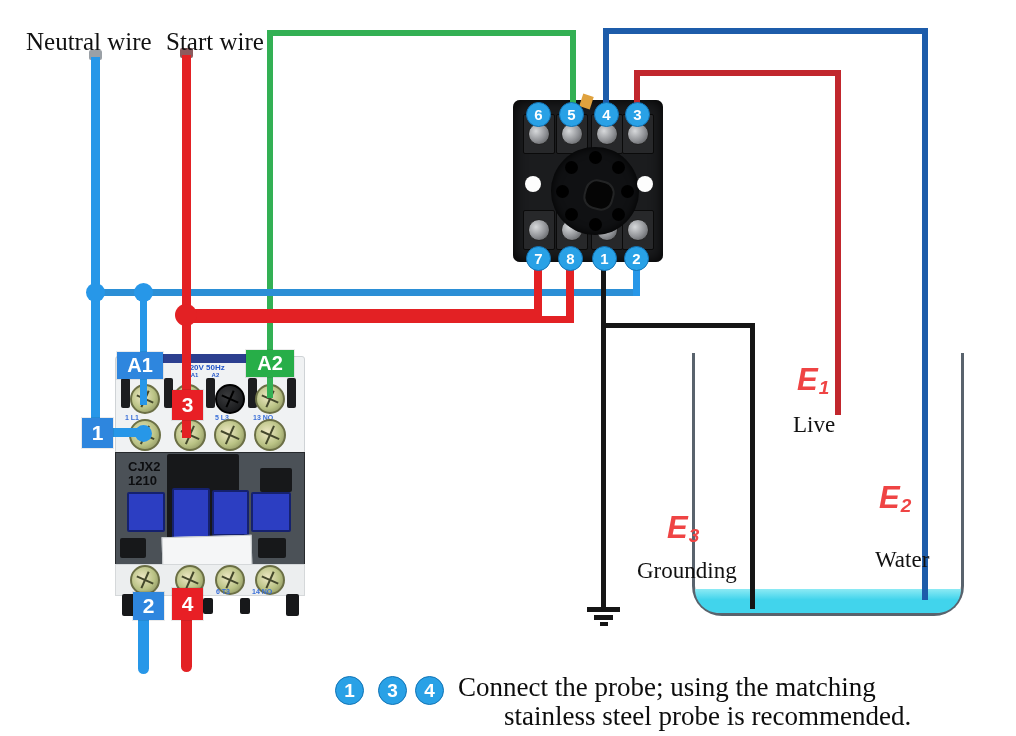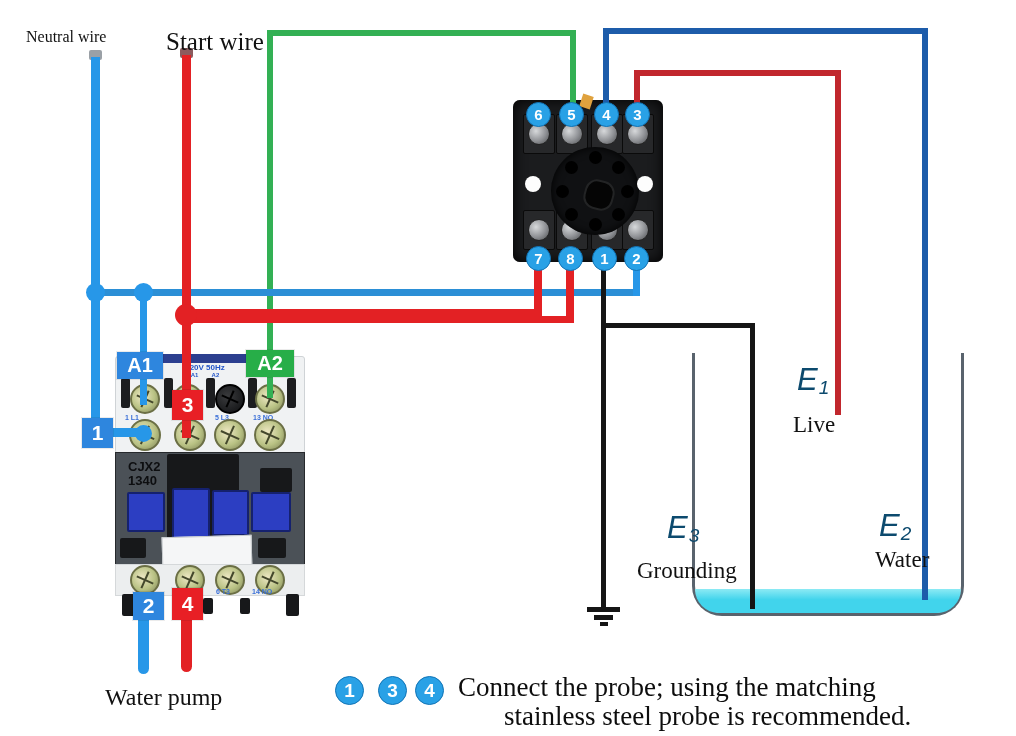--- a/index.html
+++ b/index.html
@@ -4,21 +4,21 @@
 <style>
   html,body{margin:0;padding:0;background:#fff;}
   #stage{position:relative;width:1016px;height:736px;background:#ffffff;overflow:hidden;
          font-family:"Liberation Serif", serif;}
   .abs{position:absolute;}
   .wire{position:absolute;}
   .dot{position:absolute;border-radius:50%;}
   .cap{position:absolute;border-radius:2px;}
   
   .cap-text{position:absolute;color:#111;font-size:24px;white-space:nowrap;}
-  .elabel{position:absolute;color:#0c4a6e;font-weight:normal;font-style:italic;
+  .elabel{position:absolute;color:#ef4444;font-weight:bold;font-style:italic;
           font-family:"Liberation Sans",sans-serif;font-size:31px;white-space:nowrap;}
   .elabel .esub{font-size:19px;position:relative;top:4px;left:1px;}
   
   #socket{position:absolute;left:513px;top:100px;width:150px;height:162px;
           background:#1b1c1e;border-radius:7px;box-shadow:inset 0 0 14px #000;}
   .sock-block{position:absolute;width:30px;height:38px;background:#27282a;border:1px solid #0a0a0a;border-radius:2px;}
   .sock-screw{position:absolute;width:20px;height:20px;border-radius:50%;
               background:radial-gradient(circle at 35% 35%, #d7d9db, #8e9china 60%, #4a4c4e);
               background:radial-gradient(circle at 35% 35%, #d7d9db, #8e9094 55%, #4a4c4e);
               border:1px solid #222;}
@@ -88,21 +88,21 @@
     <div class="screw" style="left:141px;top:69px;width:28px;height:28px;"></div>
 
     <div class="abs" style="left:2px;top:102px;width:188px;height:116px;background:#4b5157;border:1px solid #26292c;"></div>
     <div class="blk" style="left:54px;top:104px;width:72px;height:98px;"></div>
     <div class="blk" style="left:147px;top:118px;width:32px;height:24px;"></div>
     <div class="blk" style="left:7px;top:188px;width:26px;height:20px;"></div>
     <div class="blk" style="left:145px;top:188px;width:28px;height:20px;"></div>
 
     <div class="abs" style="left:15px;top:110px;color:#0d0e10;font-family:'Liberation Sans',sans-serif;font-weight:bold;font-size:13px;line-height:1.05;">
       <div>CJX2</div>
-      <div>1340</div>
+      <div>1210</div>
     </div>
 
     <div class="btn" style="left:14px;top:142px;width:34px;height:36px;"></div>
     <div class="btn" style="left:59px;top:138px;width:34px;height:48px;"></div>
     <div class="btn" style="left:99px;top:140px;width:33px;height:42px;"></div>
     <div class="btn" style="left:138px;top:142px;width:36px;height:36px;"></div>
 
     <div class="abs" style="left:49px;top:186px;width:88px;height:32px;background:#f5f6f7;border:1px solid #c6cacd;transform:rotate(-1.5deg);"></div>
 
     <div class="abs" style="left:2px;top:214px;width:188px;height:30px;background:#eceeef;border:1px solid #d5d8da;"></div>
@@ -208,35 +208,34 @@
   <div class="pin" style="left:592px;top:246px;">1</div>
   <div class="pin" style="left:624px;top:246px;">2</div>
 
   <div class="tag" style="left:117px;top:352px;width:46px;height:27px;background:#2e86de;font-size:20px;line-height:27px;">A1</div>
   <div class="tag" style="left:246px;top:350px;width:48px;height:27px;background:#27ae48;font-size:20px;line-height:27px;">A2</div>
   <div class="tag" style="left:172px;top:390px;width:31px;height:30px;background:#e81f25;font-size:21px;line-height:30px;">3</div>
   <div class="tag" style="left:82px;top:418px;width:31px;height:30px;background:#2e86de;font-size:21px;line-height:30px;">1</div>
   <div class="tag" style="left:133px;top:592px;width:31px;height:28px;background:#2e86de;font-size:21px;line-height:28px;">2</div>
   <div class="tag" style="left:172px;top:588px;width:31px;height:32px;background:#e81f25;font-size:21px;line-height:32px;">4</div>
 
-  <div class="cap-text" style="left:26px;top:28px;font-size:16px;">Neutral wire</div>
+  <div class="cap-text" style="left:26px;top:28px;font-size:25px;">Neutral wire</div>
   <div class="cap-text" style="left:166px;top:28px;font-size:25px;">Start wire</div>
-  <div class="cap-text" style="left:105px;top:684px;">Water pump</div>
 
   <div class="elabel" style="left:797px;top:362px;">
     <span>E</span><span class="esub">1</span>
   </div>
   <div class="cap-text" style="left:793px;top:412px;font-size:23px;">Live</div>
 
   <div class="elabel" style="left:667px;top:510px;">
     <span>E</span><span class="esub">3</span>
   </div>
   <div class="cap-text" style="left:637px;top:558px;font-size:23px;">Grounding</div>
 
-  <div class="elabel" style="left:879px;top:508px;">
+  <div class="elabel" style="left:879px;top:480px;">
     <span>E</span><span class="esub">2</span>
   </div>
   <div class="cap-text" style="left:875px;top:547px;font-size:23px;">Water</div>
 
   <div class="badge" style="left:335px;top:676px;">1</div>
   <div class="badge" style="left:378px;top:676px;">3</div>
   <div class="badge" style="left:415px;top:676px;">4</div>
   <div class="note-line" style="left:504px;top:701px;">stainless steel probe is recommended.</div>
   <div class="note-line" style="left:458px;top:672px;">Connect the probe; using the matching</div>
 

